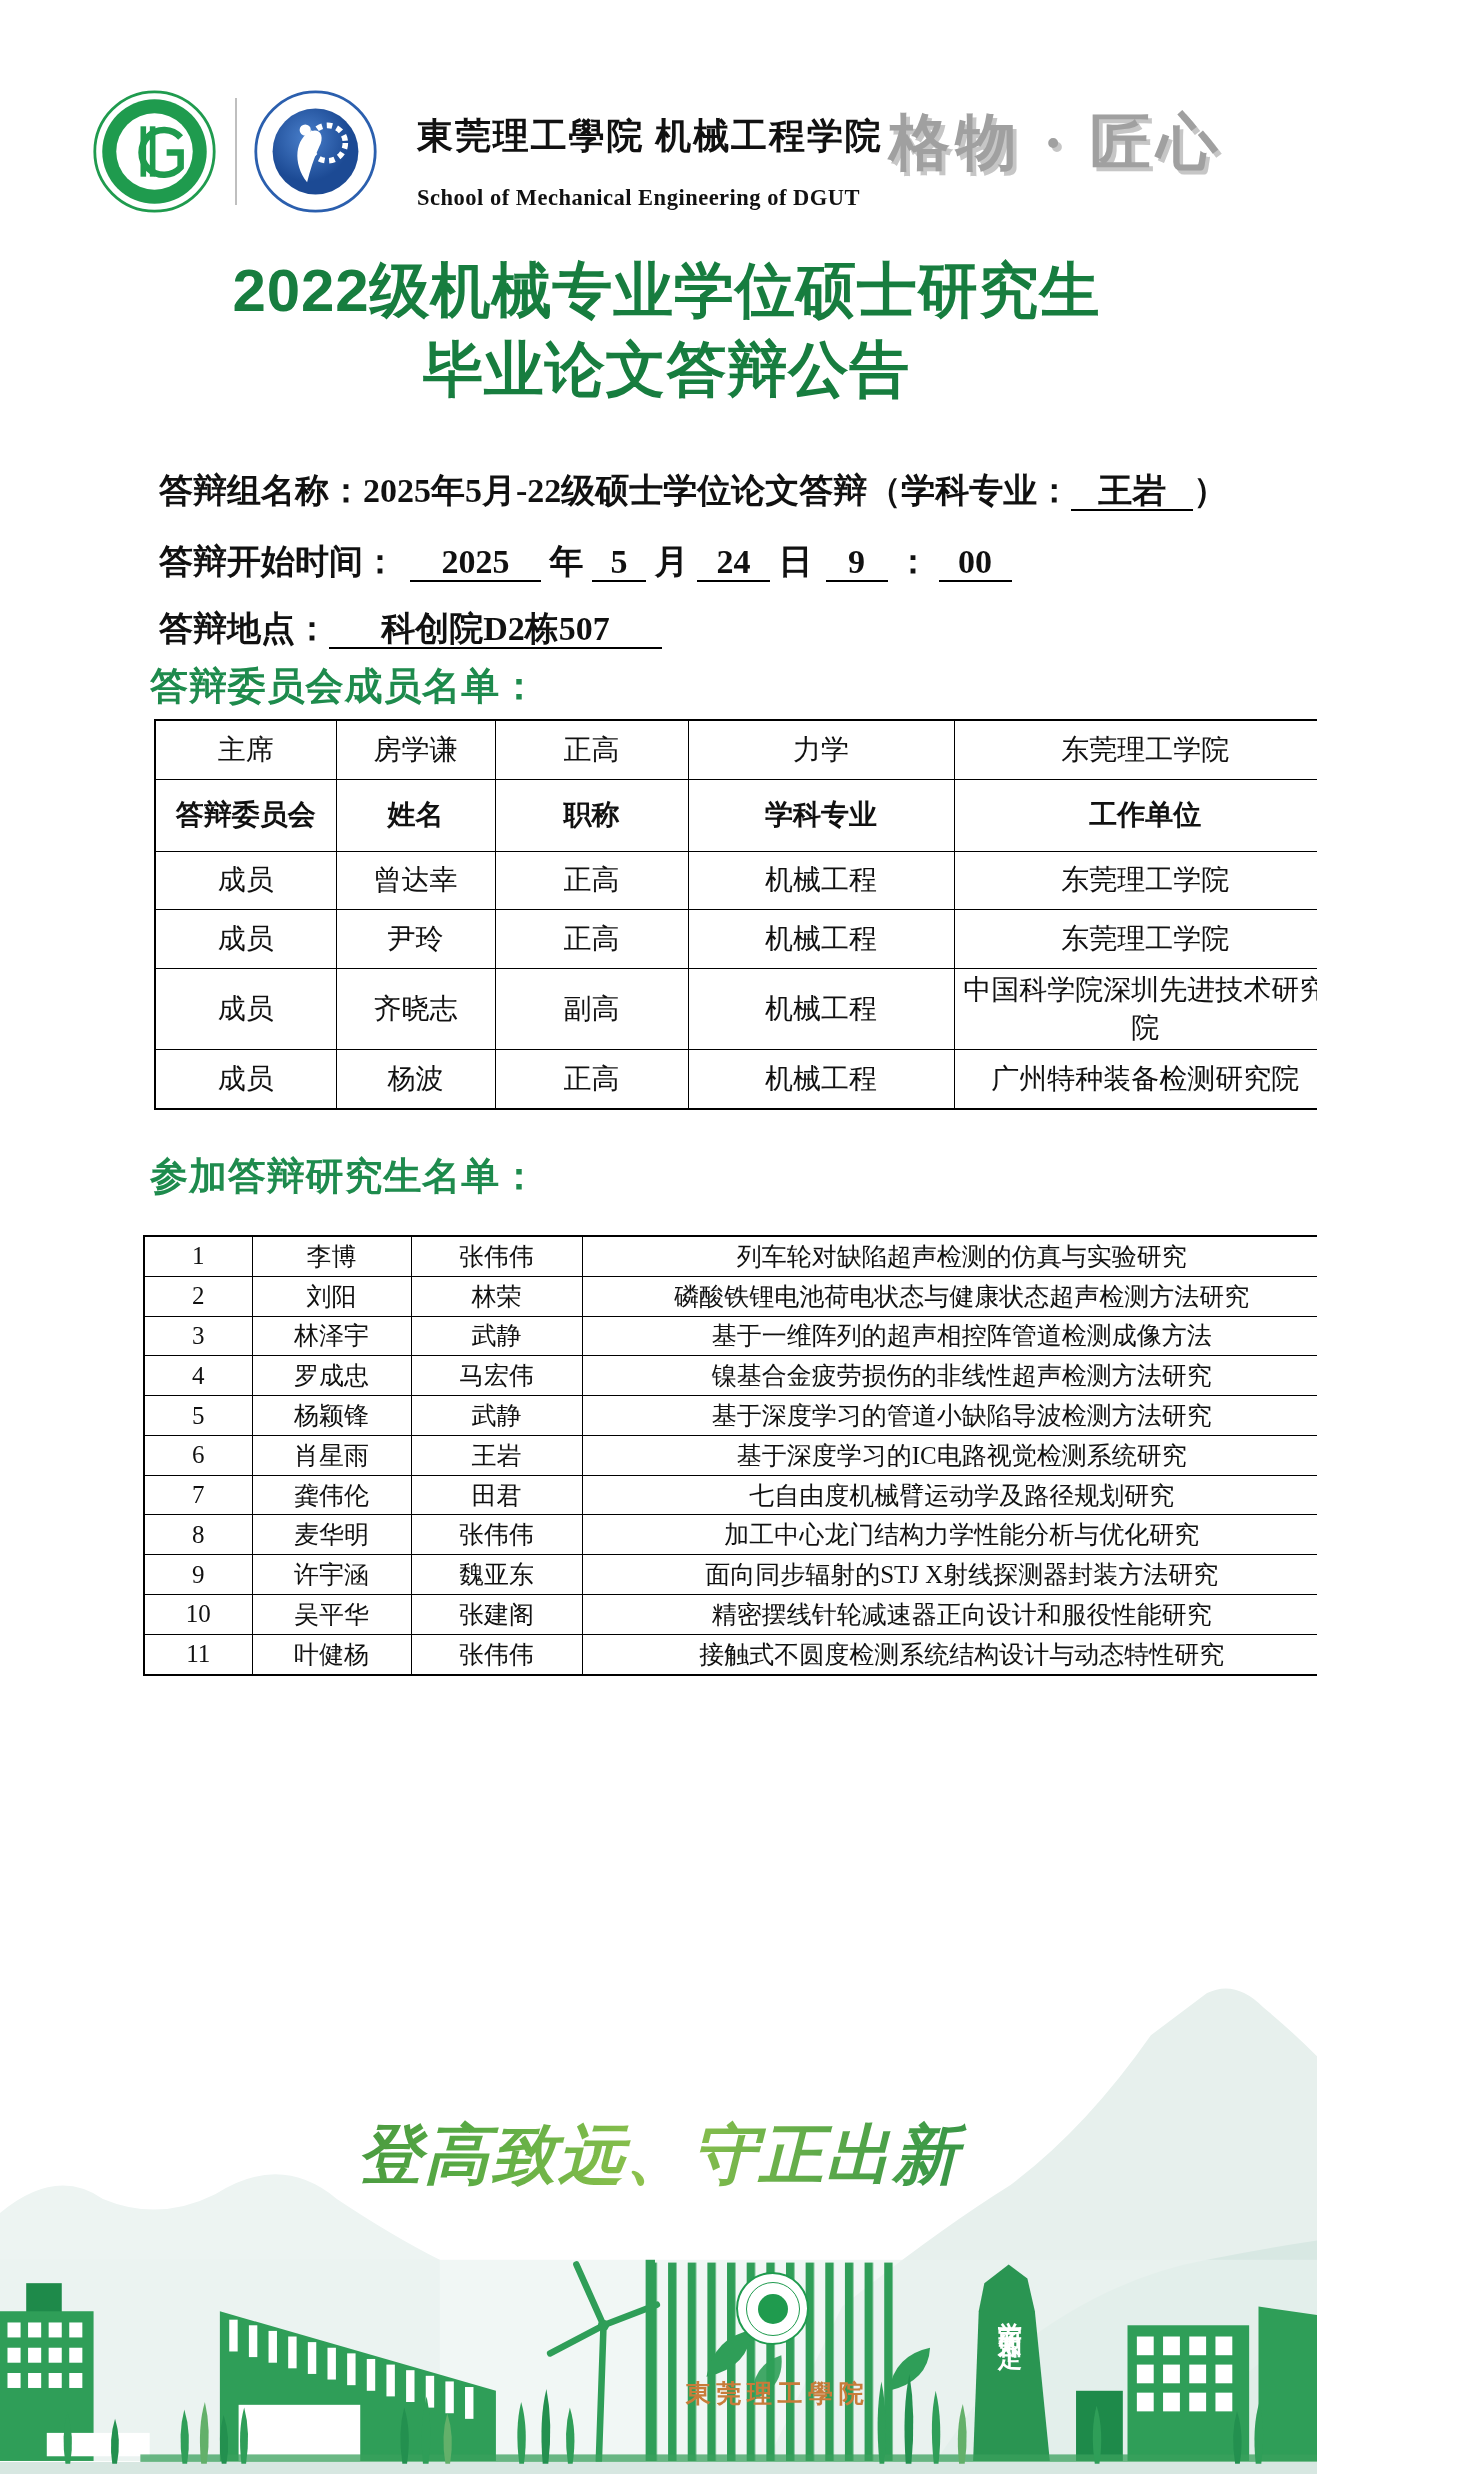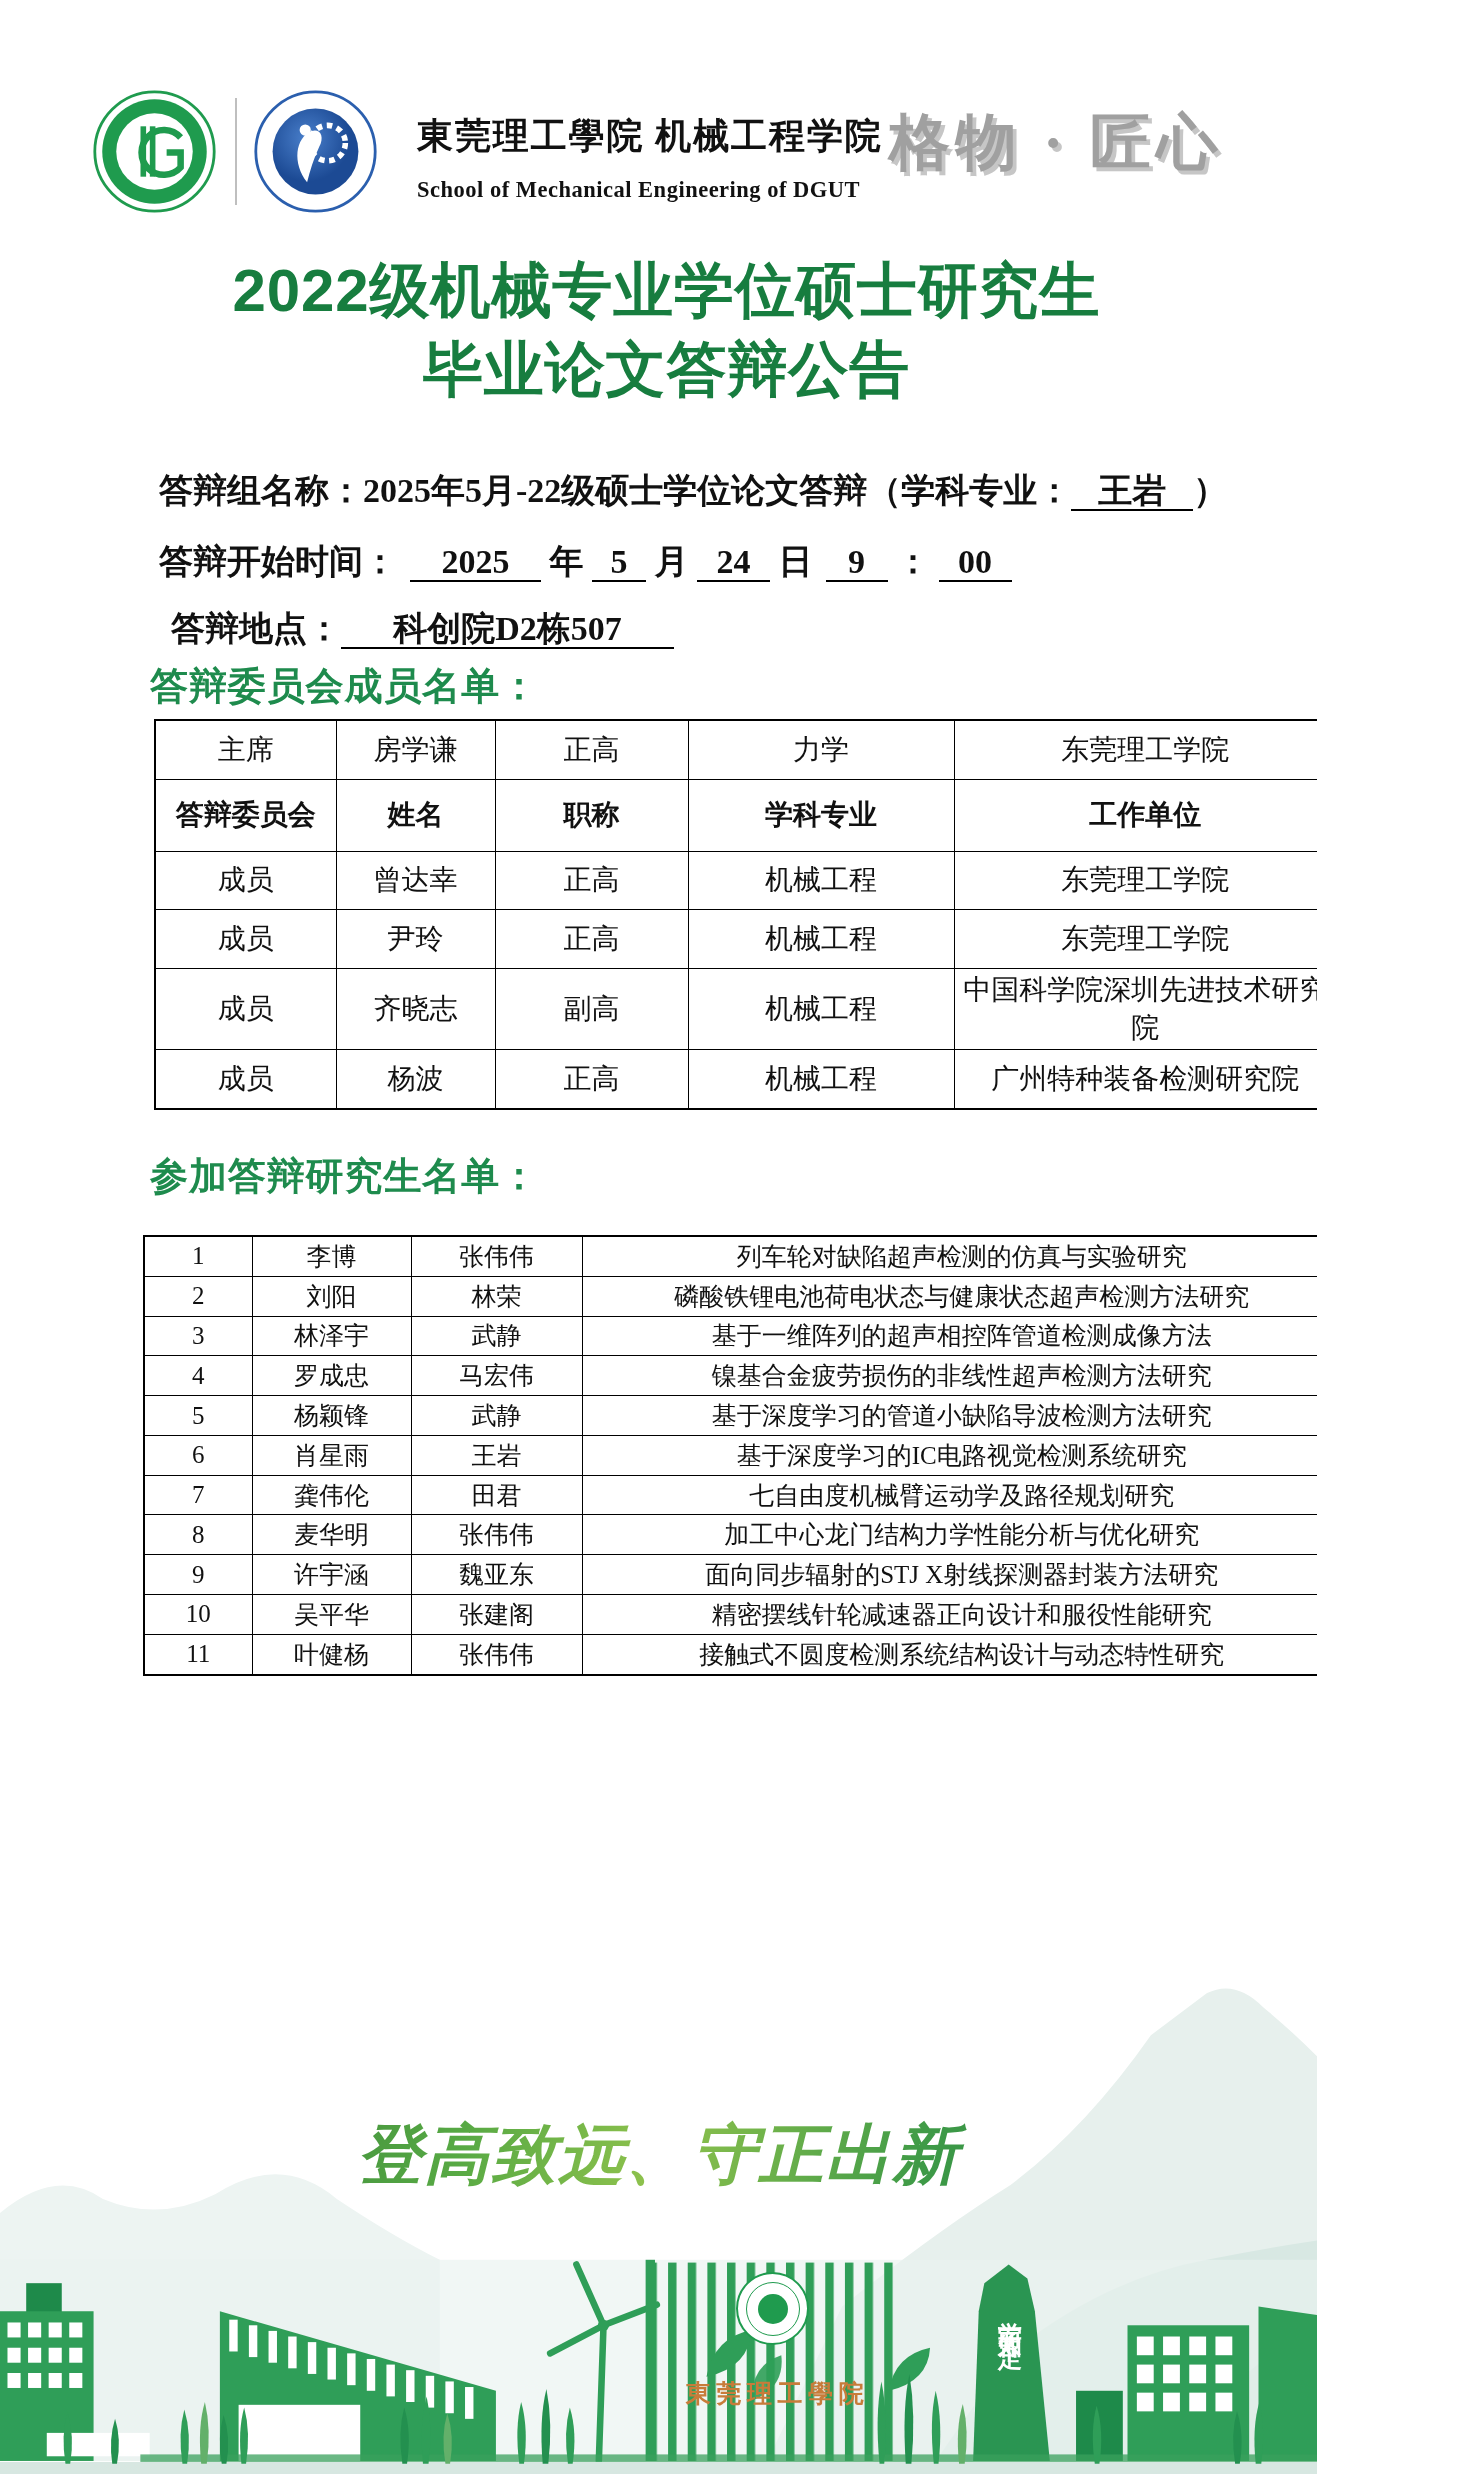--- a/index.html
+++ b/index.html
@@ -7,32 +7,32 @@
         font-family:"Liberation Serif",serif;color:#111;}
 
   
   .header{position:absolute;left:92px;top:89px;right:94px;height:131px;}
   .logo{position:absolute;top:0;width:125px;height:125px;}
   .logo-green{left:0;}
   .logo-blue{left:161px;}
   .logo-divider{position:absolute;left:143px;top:9.4px;width:1.9px;height:107px;background:#bfbfbf;}
   .school-names{position:absolute;left:325px;top:22.5px;}
   .school-cn{font-size:36px;font-weight:bold;letter-spacing:1.9px;white-space:nowrap;}
-  .school-en{font-size:22.5px;font-weight:bold;margin-top:16px;letter-spacing:0.5px;}
+  .school-en{font-size:22.5px;font-weight:bold;margin-top:24px;letter-spacing:0.5px;}
   .motto{position:absolute;right:0;top:13px;font-size:61px;font-weight:bold;color:#a0a0a0;
          letter-spacing:5.6px;white-space:nowrap;text-shadow:3.7px 3.7px 0 #c6c6c6;}
 
   
   .title{position:absolute;left:0;top:251px;width:100%;text-align:center;
          font-family:"Liberation Sans",sans-serif;font-weight:bold;color:#177d3f;
          font-size:60px;line-height:79px;letter-spacing:0.9px;padding-left:8px;}
 
   
   .info-line{position:absolute;left:159px;font-size:34px;font-weight:bold;white-space:nowrap;}
-  .il1{top:468px;} .il2{top:539px;} .il3{top:606px;margin-left:12px;}
+  .il1{top:468px;} .il2{top:539px;} .il3{top:606px;}
   .u{display:inline-block;border-bottom:2.8px solid #000;text-align:center;line-height:1.1;}
   .u-name{min-width:122px;}
   .u-year{min-width:131px;} .u-month{min-width:54px;} .u-day{min-width:73px;}
   .u-hour{min-width:62px;} .u-min{min-width:73px;}
   .u-place{min-width:299px;padding:0 17px;}
   .gap{display:inline-block;width:13px;}
 
   
   .section-heading{position:absolute;left:150px;color:#1e8b4d;font-weight:bold;font-size:38px;
                    letter-spacing:0.9px;}

